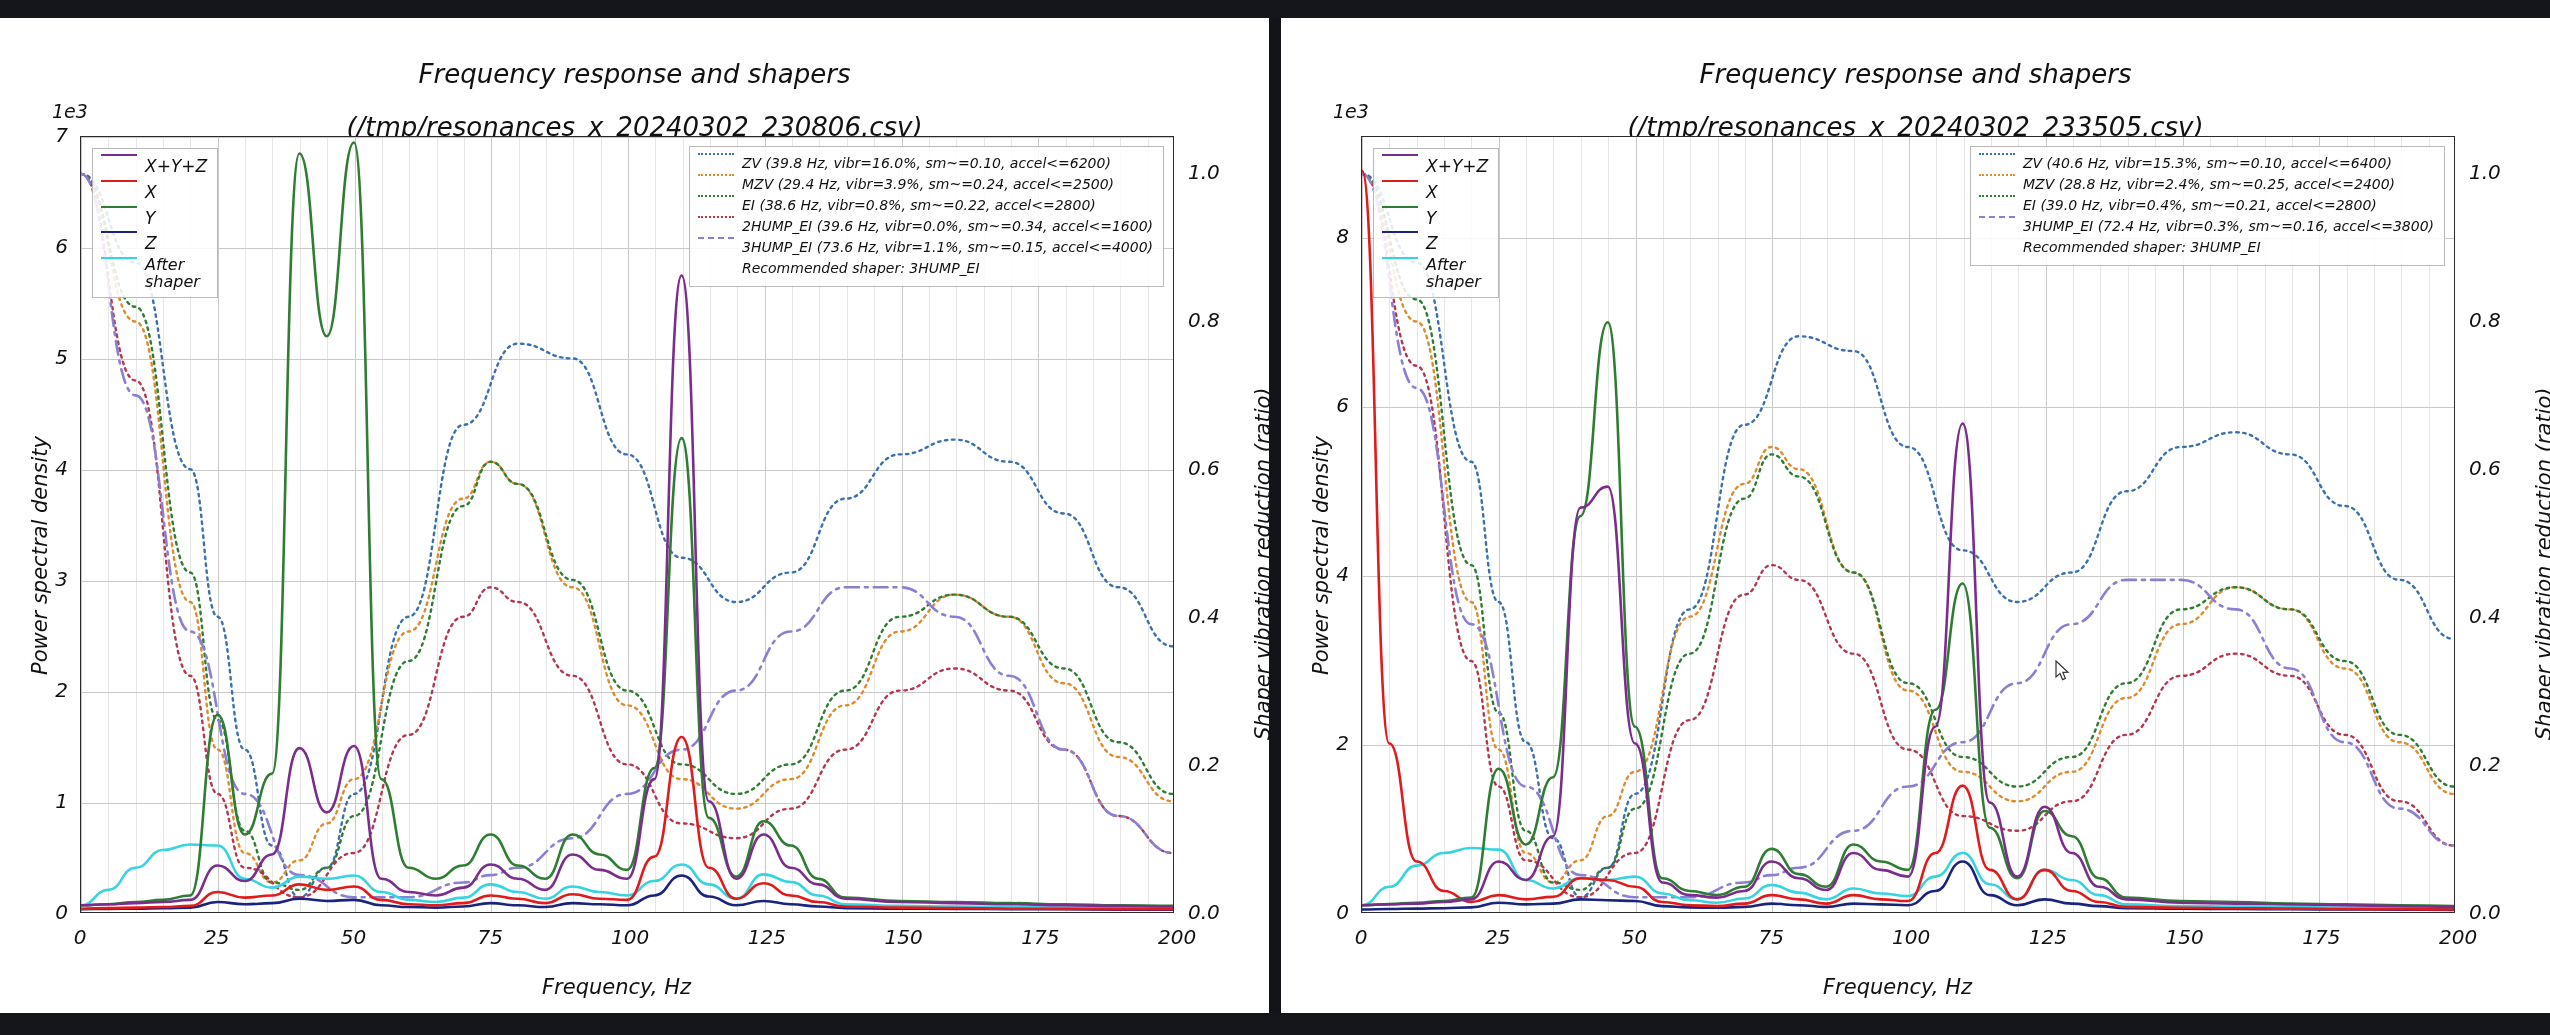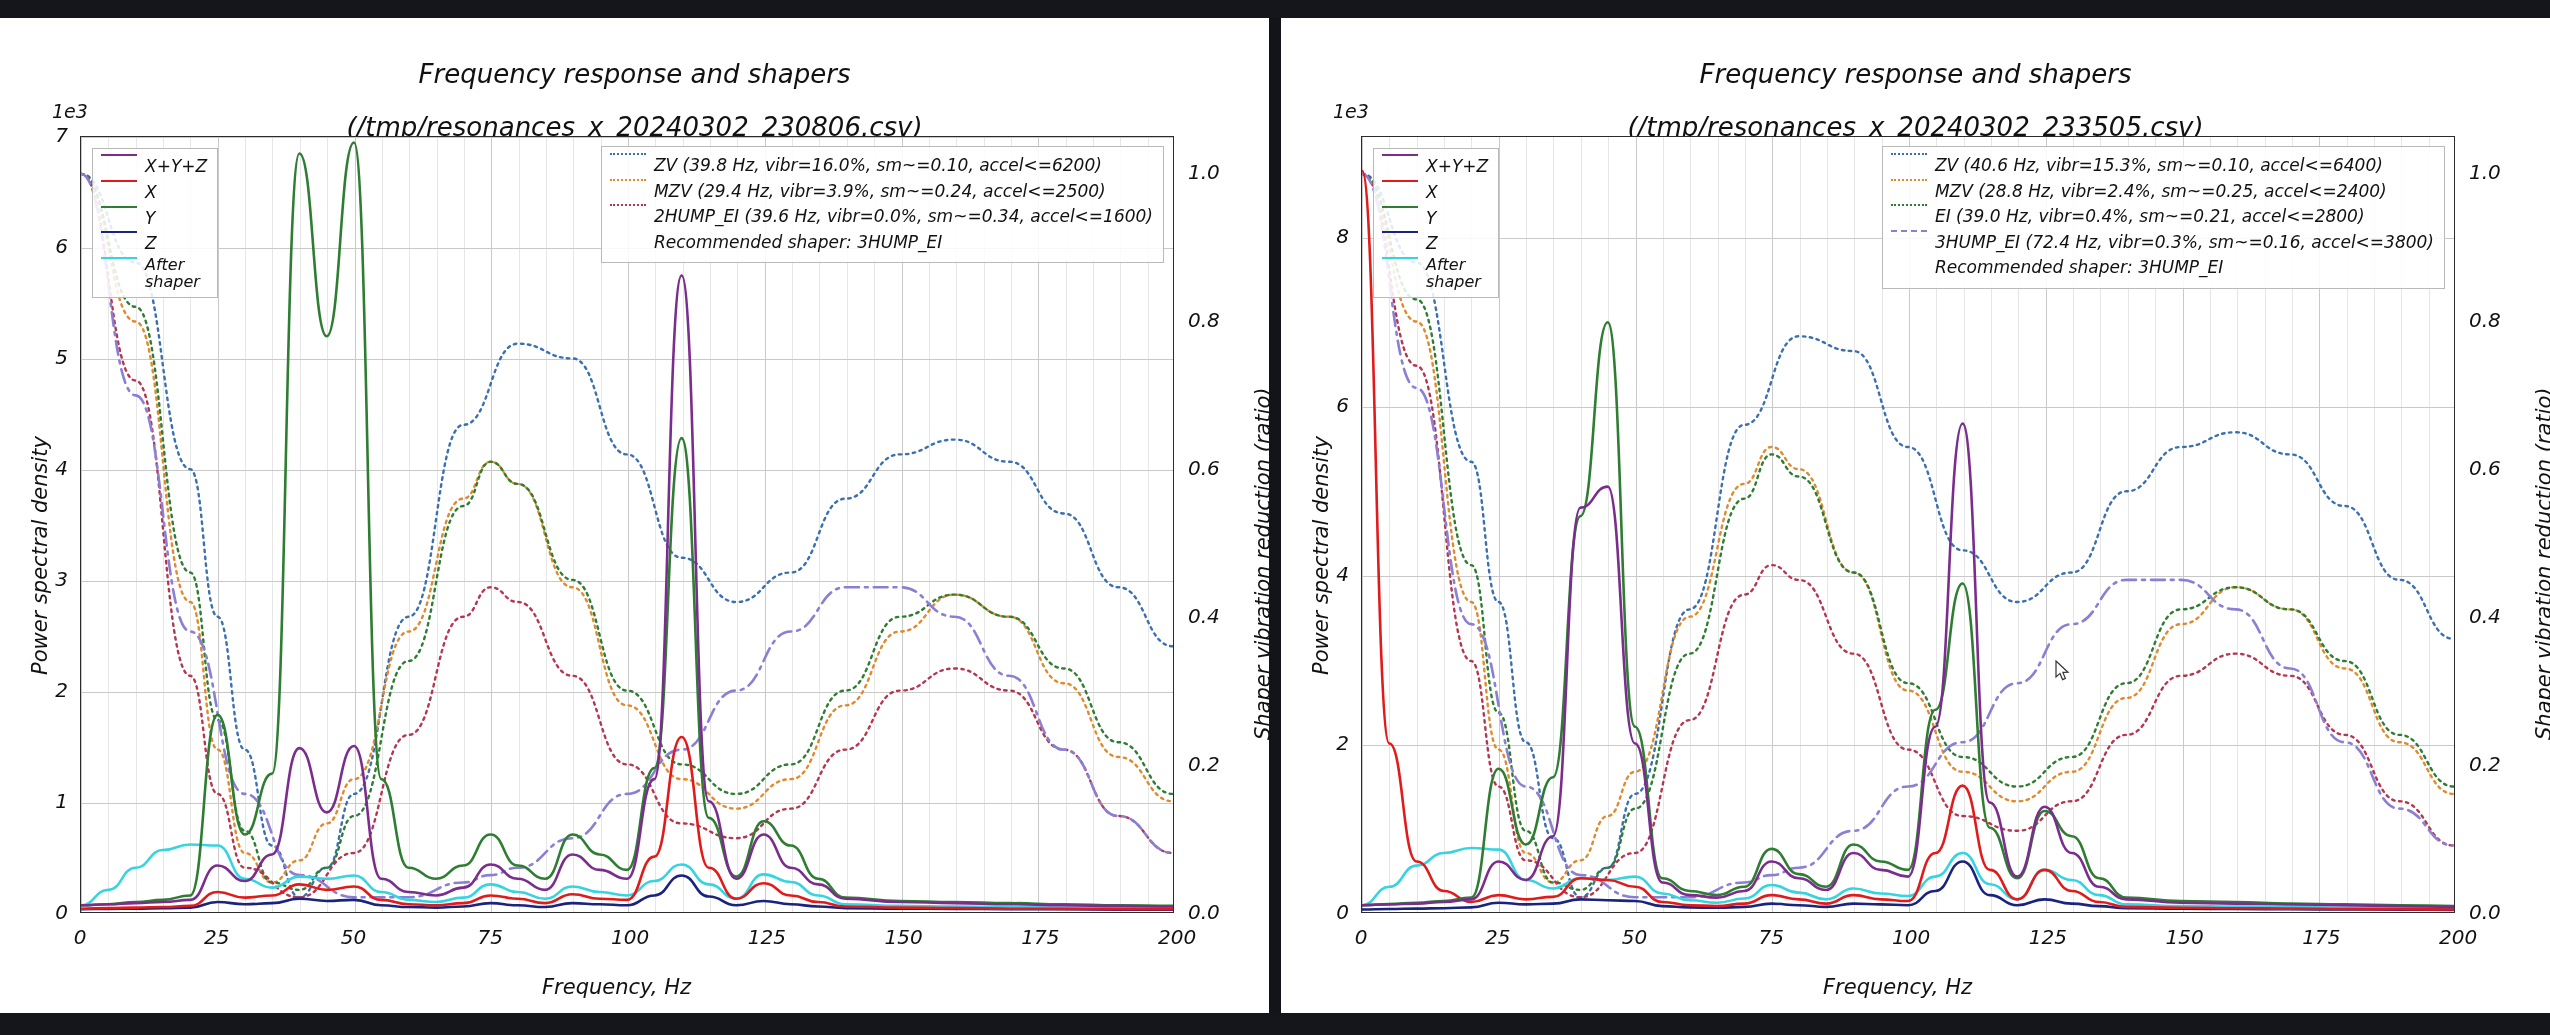--- a/index.html
+++ b/index.html
@@ -111,21 +111,21 @@
     padding: 6px 10px 7px 8px;
     line-height: 1.5;
   }
   .legend .row { display: flex; align-items: flex-start; white-space: nowrap; }
   .legend .swatch { width: 36px; height: 0; margin-right: 8px; flex: none; }
   .legend .swatch i { display: block; height: 0; border-top-width: 2.4px; }
   .legend .note { padding-left: 44px; }
 
   .legend-left-series { left: 52px; top: 72px; padding: 5px 10px 6px 8px; }
   .legend-left-series .row { line-height: 1.52; }
-  .legend-shapers { font-size: 17px; }
+  .legend-shapers { font-size: 14px; }
 
   .cursor {
     position: absolute;
     width: 16px; height: 22px;
     pointer-events: none;
   }
   .cursor svg { display:block; }
 </style>
 </head>
 <body>
@@ -264,23 +264,35 @@
               <span>ZV (39.8 Hz, vibr=16.0%, sm~=0.10, accel&lt;=6200)</span>
             </div>
             <div class="row">
               <span class="swatch">
                 <i style="border-top: 2.6px dotted rgb(224, 138, 46);"></i>
               </span>
               <span>MZV (29.4 Hz, vibr=3.9%, sm~=0.24, accel&lt;=2500)</span>
             </div>
             <div class="row">
               <span class="swatch">
+                <i style="border-top: 2.6px dotted rgb(46, 125, 50);"></i>
+              </span>
+              <span>EI (38.6 Hz, vibr=0.8%, sm~=0.22, accel&lt;=2800)</span>
+            </div>
+            <div class="row">
+              <span class="swatch">
                 <i style="border-top: 2.6px dotted rgb(181, 54, 79);"></i>
               </span>
               <span>2HUMP_EI (39.6 Hz, vibr=0.0%, sm~=0.34, accel&lt;=1600)</span>
+            </div>
+            <div class="row">
+              <span class="swatch">
+                <i style="border-top: 2.6px dashed rgb(139, 127, 212);"></i>
+              </span>
+              <span>3HUMP_EI (73.6 Hz, vibr=1.1%, sm~=0.15, accel&lt;=4000)</span>
             </div>
             <div class="note">Recommended shaper: 3HUMP_EI</div>
           </div>
         </div>
       </div>
     <div class="pane-gutter"></div>
     <div class="pane right" id="pane-right">
         <div class="figure">
           <div class="fig-title"><span>Frequency response and shapers</span><span class="l2">(/tmp/resonances_x_20240302_233505.csv)</span></div>
           <div class="exp-label" style="left: 52px; top: 82px;">1e3</div>

